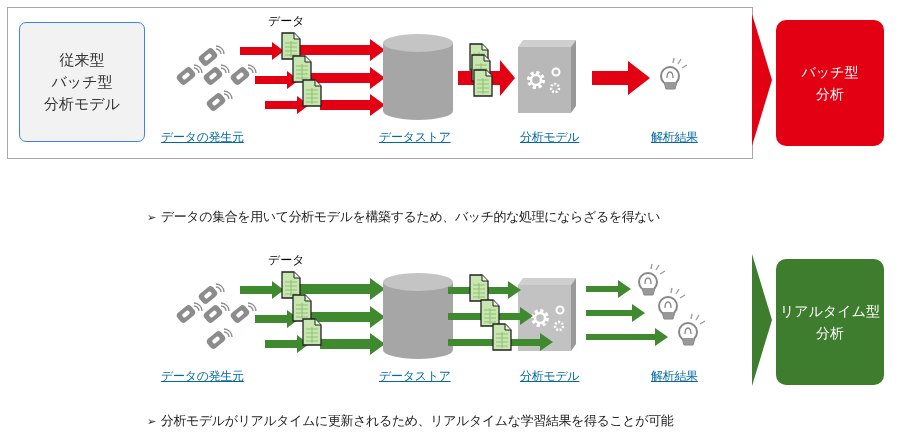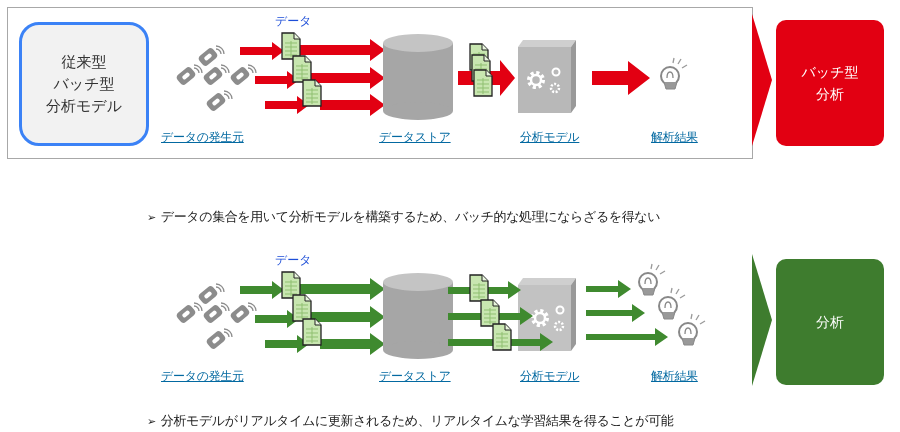--- a/index.html
+++ b/index.html
@@ -1,26 +1,26 @@
 <!DOCTYPE html>
 <html><head>
 <meta charset="utf-8">
 <style>
   html, body { margin:0; padding:0; background:#ffffff; }
   body { width:900px; height:432px; position:relative; overflow:hidden;
          font-family:"DejaVu Sans", sans-serif; color:#222; }
   .panel { position:absolute; left:7px; width:746px; height:152px;
            border:1px solid #a8a8a8; background:#fff; box-sizing:border-box; }
   .engine-box { position:absolute; left:11px; top:14px; width:124px; height:118px;
-                border:3px solid #3b82f6; border-radius:20px; background:#f2f2f2;
+                border:1px solid #3b82f6; border-radius:7px; background:#f2f2f2;
                 display:flex; align-items:center; justify-content:center;
                 flex-direction:column; font-size:15px; line-height:22px; color:#333; text-align:right; }
   .label { position:absolute; font-size:12px; color:#0369a1; text-decoration:underline;
            white-space:nowrap; letter-spacing:-0.3px; }
-  .data-label { position:absolute; font-size:12px; color:#1d4ed8; white-space:nowrap;margin-left:7px; }
+  .data-label { position:absolute; font-size:12px; color:#000000; white-space:nowrap; }
   .result-box { position:absolute; left:776px; width:108px; height:126px; border-radius:10px;
                 display:flex; align-items:center; justify-content:center; text-align:center;
                 color:#fff; font-size:14px; line-height:22px; }
   .note { position:absolute; left:147px; font-size:13px; color:#222; white-space:nowrap; letter-spacing:-0.4px; }
   .note .bullet { display:inline-block; margin-right:5px; font-size:11px; }
   svg.stage { position:absolute; left:0; top:0; }
   .jub-word { font-family:"DejaVu Serif", serif; font-size:22px; color:#3e7a2c; font-weight:normal; letter-spacing:0.5px; margin-top:-4px; }
 </style>
 </head>
 <body>
@@ -214,19 +214,20 @@
 </div>
 
 <div class="data-label" style="left:268px; top:252px;">データ</div>
 <div class="label" style="left:161px; top:368px;">データの発生元</div>
 <div class="label" style="left:379px; top:368px;">データストア</div>
 <div class="label" style="left:520px; top:368px;">分析モデル</div>
 <div class="label" style="left:651px; top:368px;">解析結果</div>
 
 <div class="result-box" style="top:259px; background:#3e7c2e;">
   <div>
+    <div>リアルタイム型</div>
     <div>分析</div>
   </div>
 </div>
 
 <div class="note" style="top:412px;">
   <span class="bullet">➢</span><span>分析モデルがリアルタイムに更新されるため、リアルタイムな学習結果を得ることが可能</span>
 </div>
 
 </body></html>

